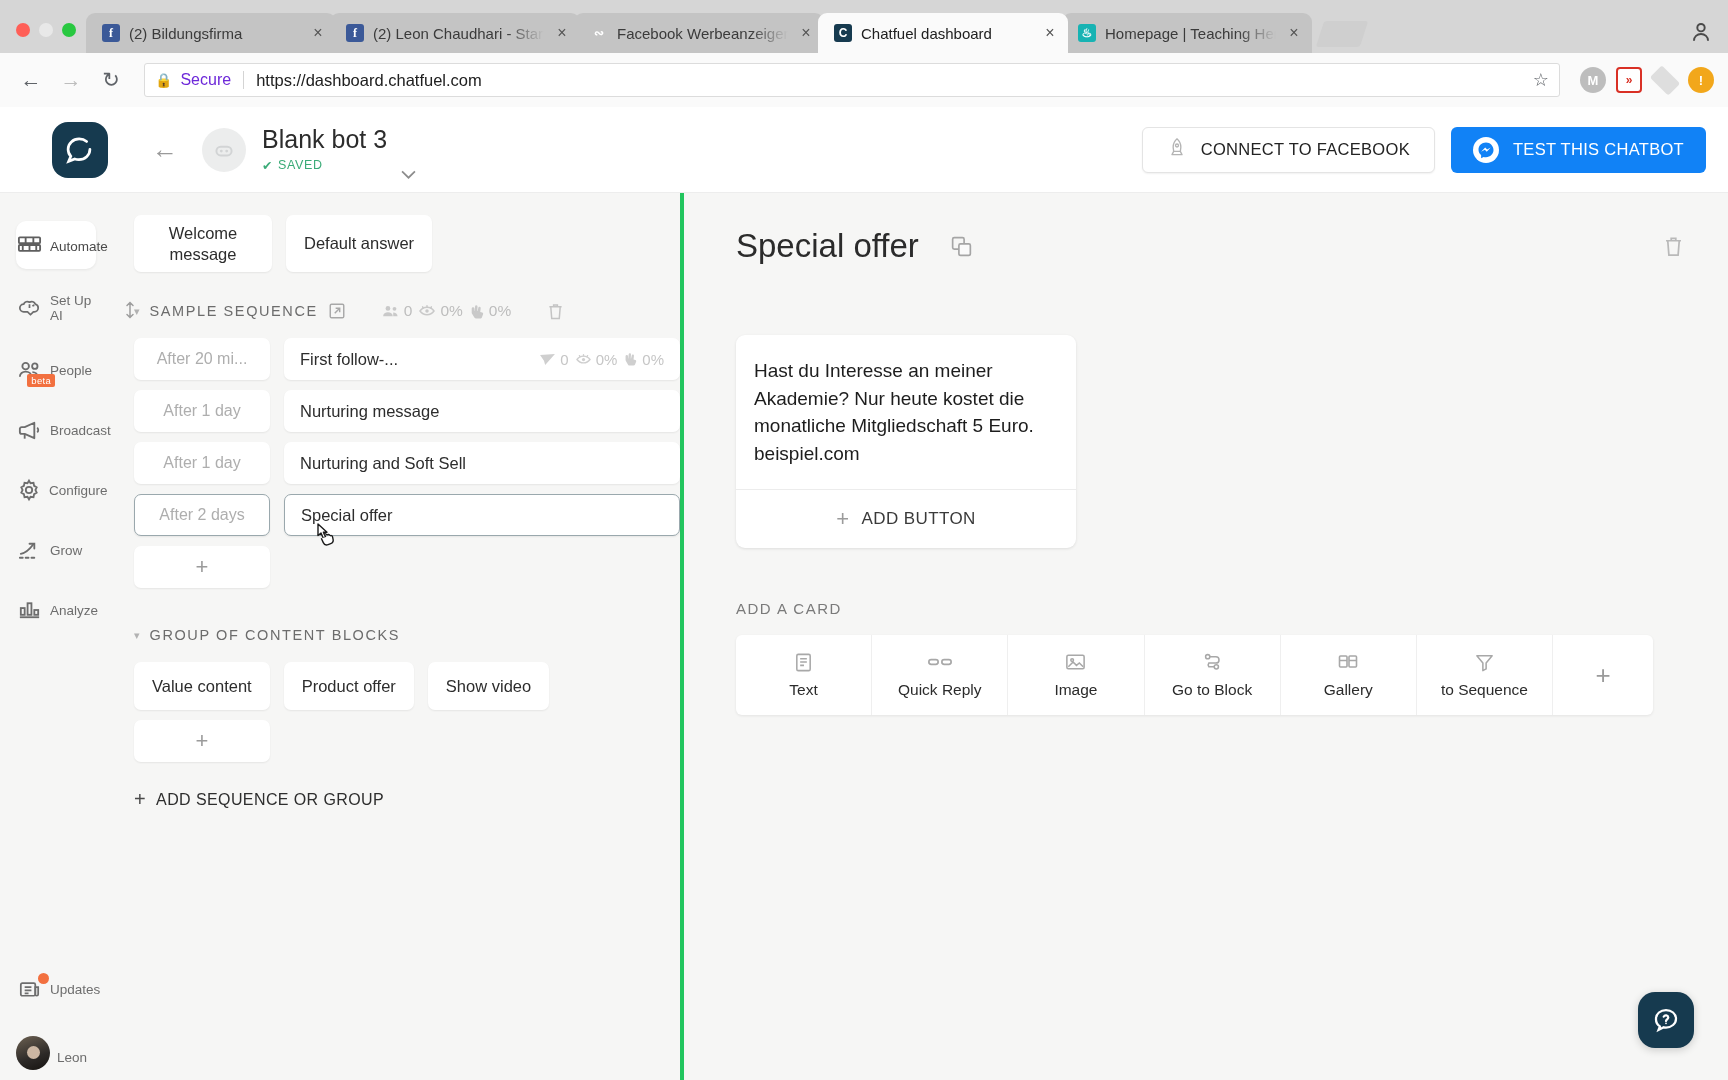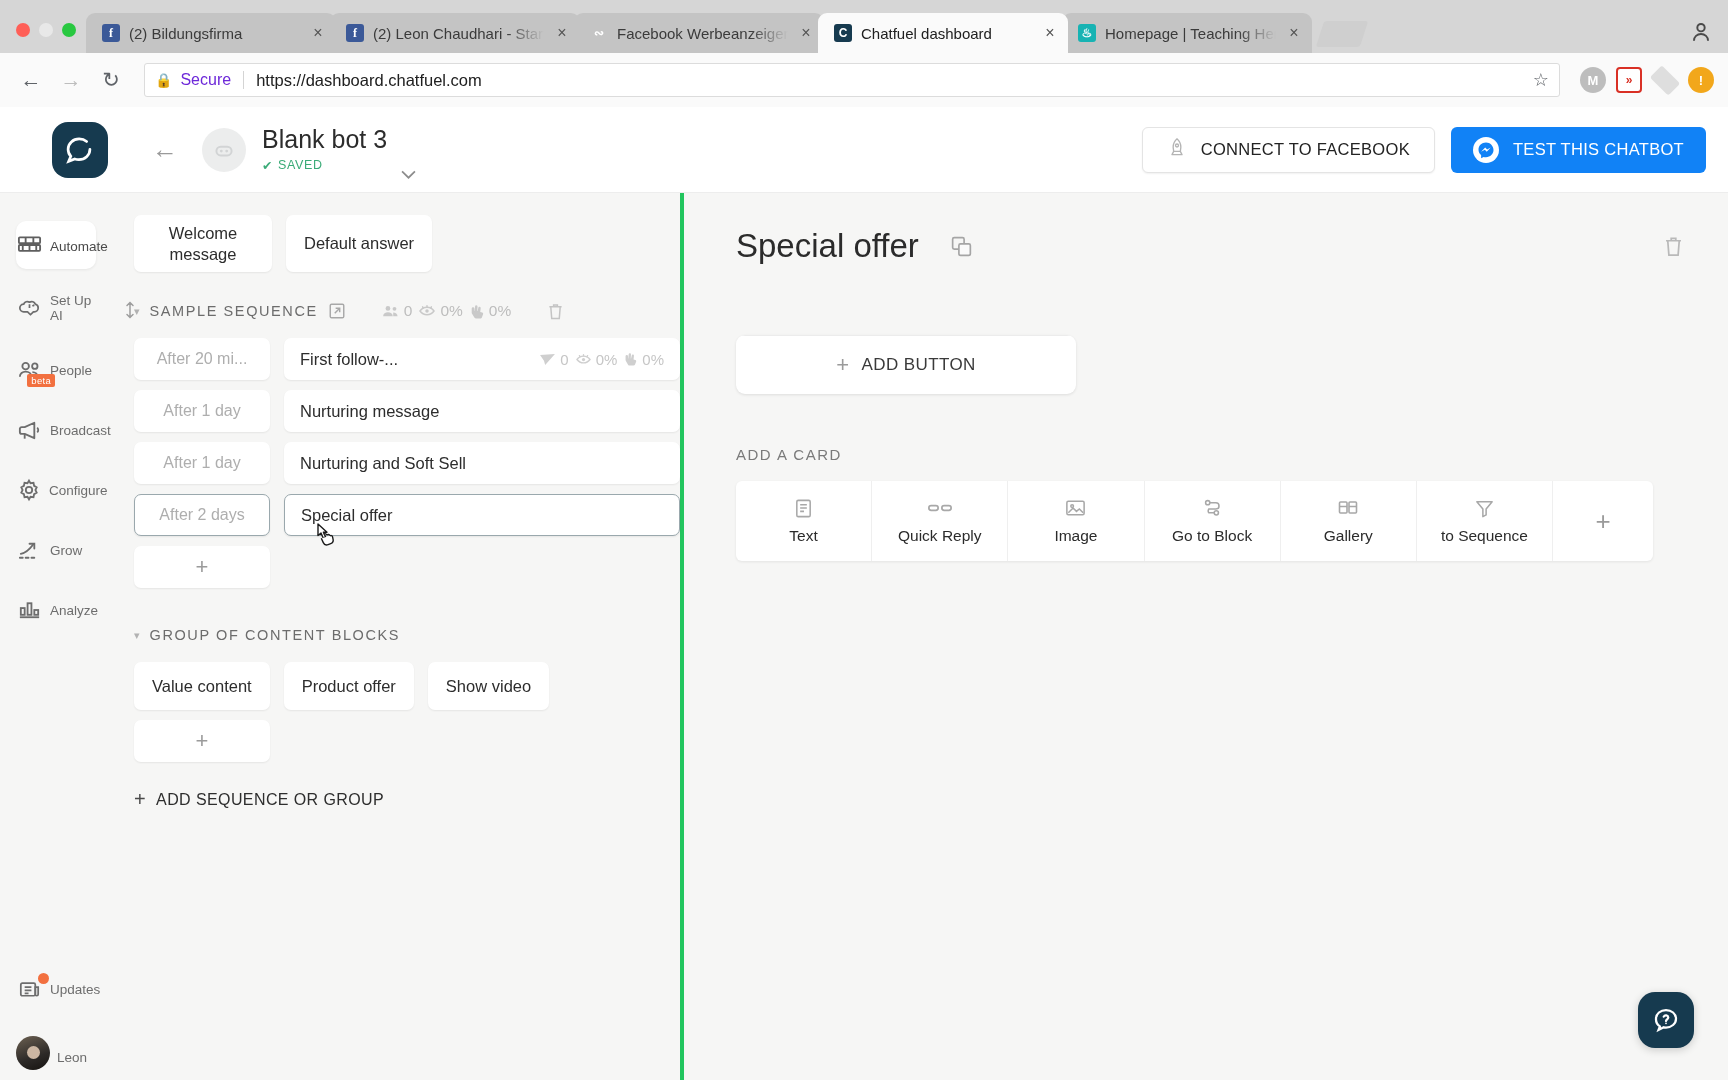--- a/index.html
+++ b/index.html
@@ -615,20 +615,21 @@
           </svg>
         </span>
         <span class="trash-detail">
           <svg width="21" height="23" viewBox="0 0 18 20" fill="none" stroke="#b9b9b9" stroke-width="1.5">
             <path d="M2.5 5h13M7 5V3h4v2M4 5l1 12.5h8L14 5"></path>
           </svg>
         </span>
       </div>
 
       <div class="msg-card">
+        <div class="msg-text">Hast du Interesse an meiner Akademie? Nur heute kostet die monatliche Mitgliedschaft 5 Euro. beispiel.com</div>
         <div class="msg-divider"></div>
         <div class="add-button-row">
           <span class="plus">+</span>
           <span>ADD BUTTON</span>
         </div>
       </div>
 
       <div class="add-card-label">ADD A CARD</div>
 
       <div class="card-palette">

